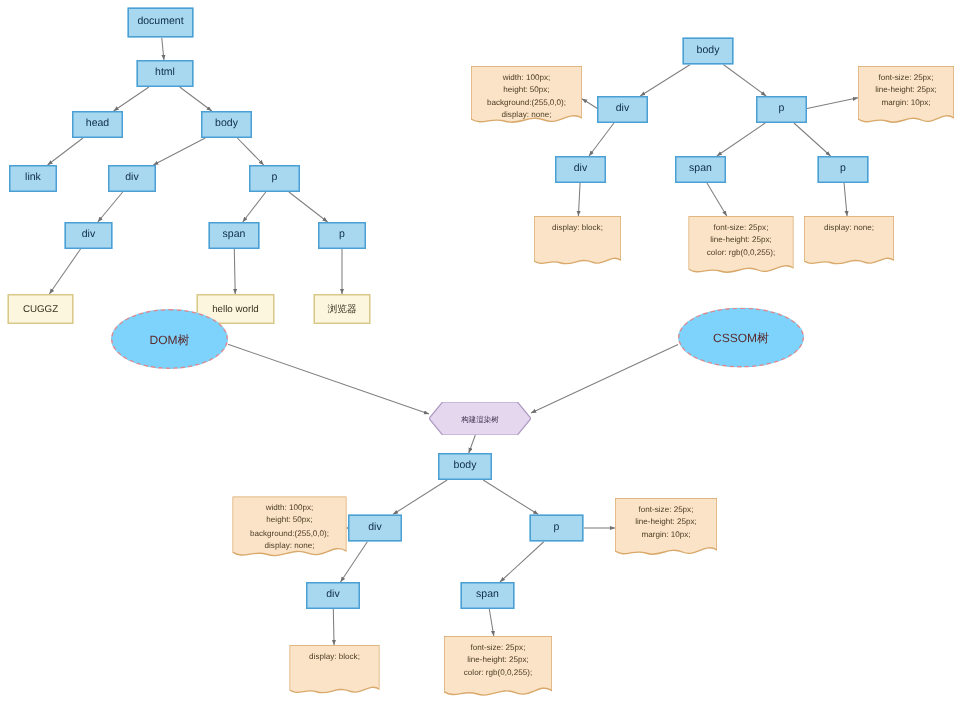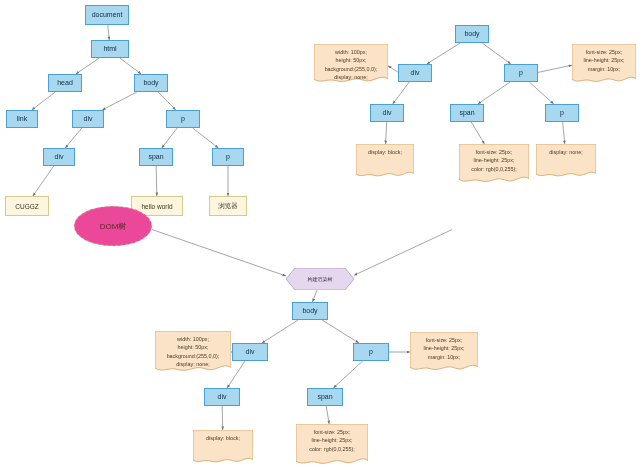--- a/index.html
+++ b/index.html
@@ -47,21 +47,21 @@
     box-sizing:border-box;
     display:flex;align-items:flex-start;justify-content:center;
     padding-top:4px;
   }
   .note .noteShape{
     position:absolute;left:0;top:0;width:100%;height:100%;z-index:0;
   }
   .note .noteTxt{position:relative;z-index:1;white-space:pre-line;}
   .ellipse{
     position:absolute;
-    background:#ec4899;
+    background:#7dd3fc;
     border:1px dashed #d98a90;
     border-radius:50%;
     display:flex;align-items:center;justify-content:center;
     color:#5a2b2f;
     font-size:8px;
     box-sizing:border-box;
   }
   .hex{
     position:absolute;
     display:flex;align-items:center;justify-content:center;
@@ -259,20 +259,23 @@
         </svg>
         <div class="noteTxt">font-size: 25px;
 line-height: 25px;
 color: rgb(0,0,255);</div>
       </div>
     </div>
 
   <div class="ellipse" id="domEllipse" style="left: 74px; top: 206px; width: 78px; height: 40px;">
     <span>DOM树</span>
   </div>
+  <div class="ellipse" id="cssomEllipse" style="left: 452px; top: 205px; width: 84px; height: 40px;">
+    <span>CSSOM树</span>
+  </div>
   <div class="hex" id="hexNode" style="left: 286px; top: 268px; width: 68px; height: 22px;">
     <svg class="hexShape" viewBox="0 0 68 22" preserveAspectRatio="none">
       <polygon points="9,0 59,0 68,11 59,22 9,22 0,11" fill="#e4d7ee" stroke="#b09ac4" stroke-width="0.8"></polygon>
     </svg>
     <span class="hexTxt">构建渲染树</span>
   </div>
 
 </div>
 
 </body></html>

